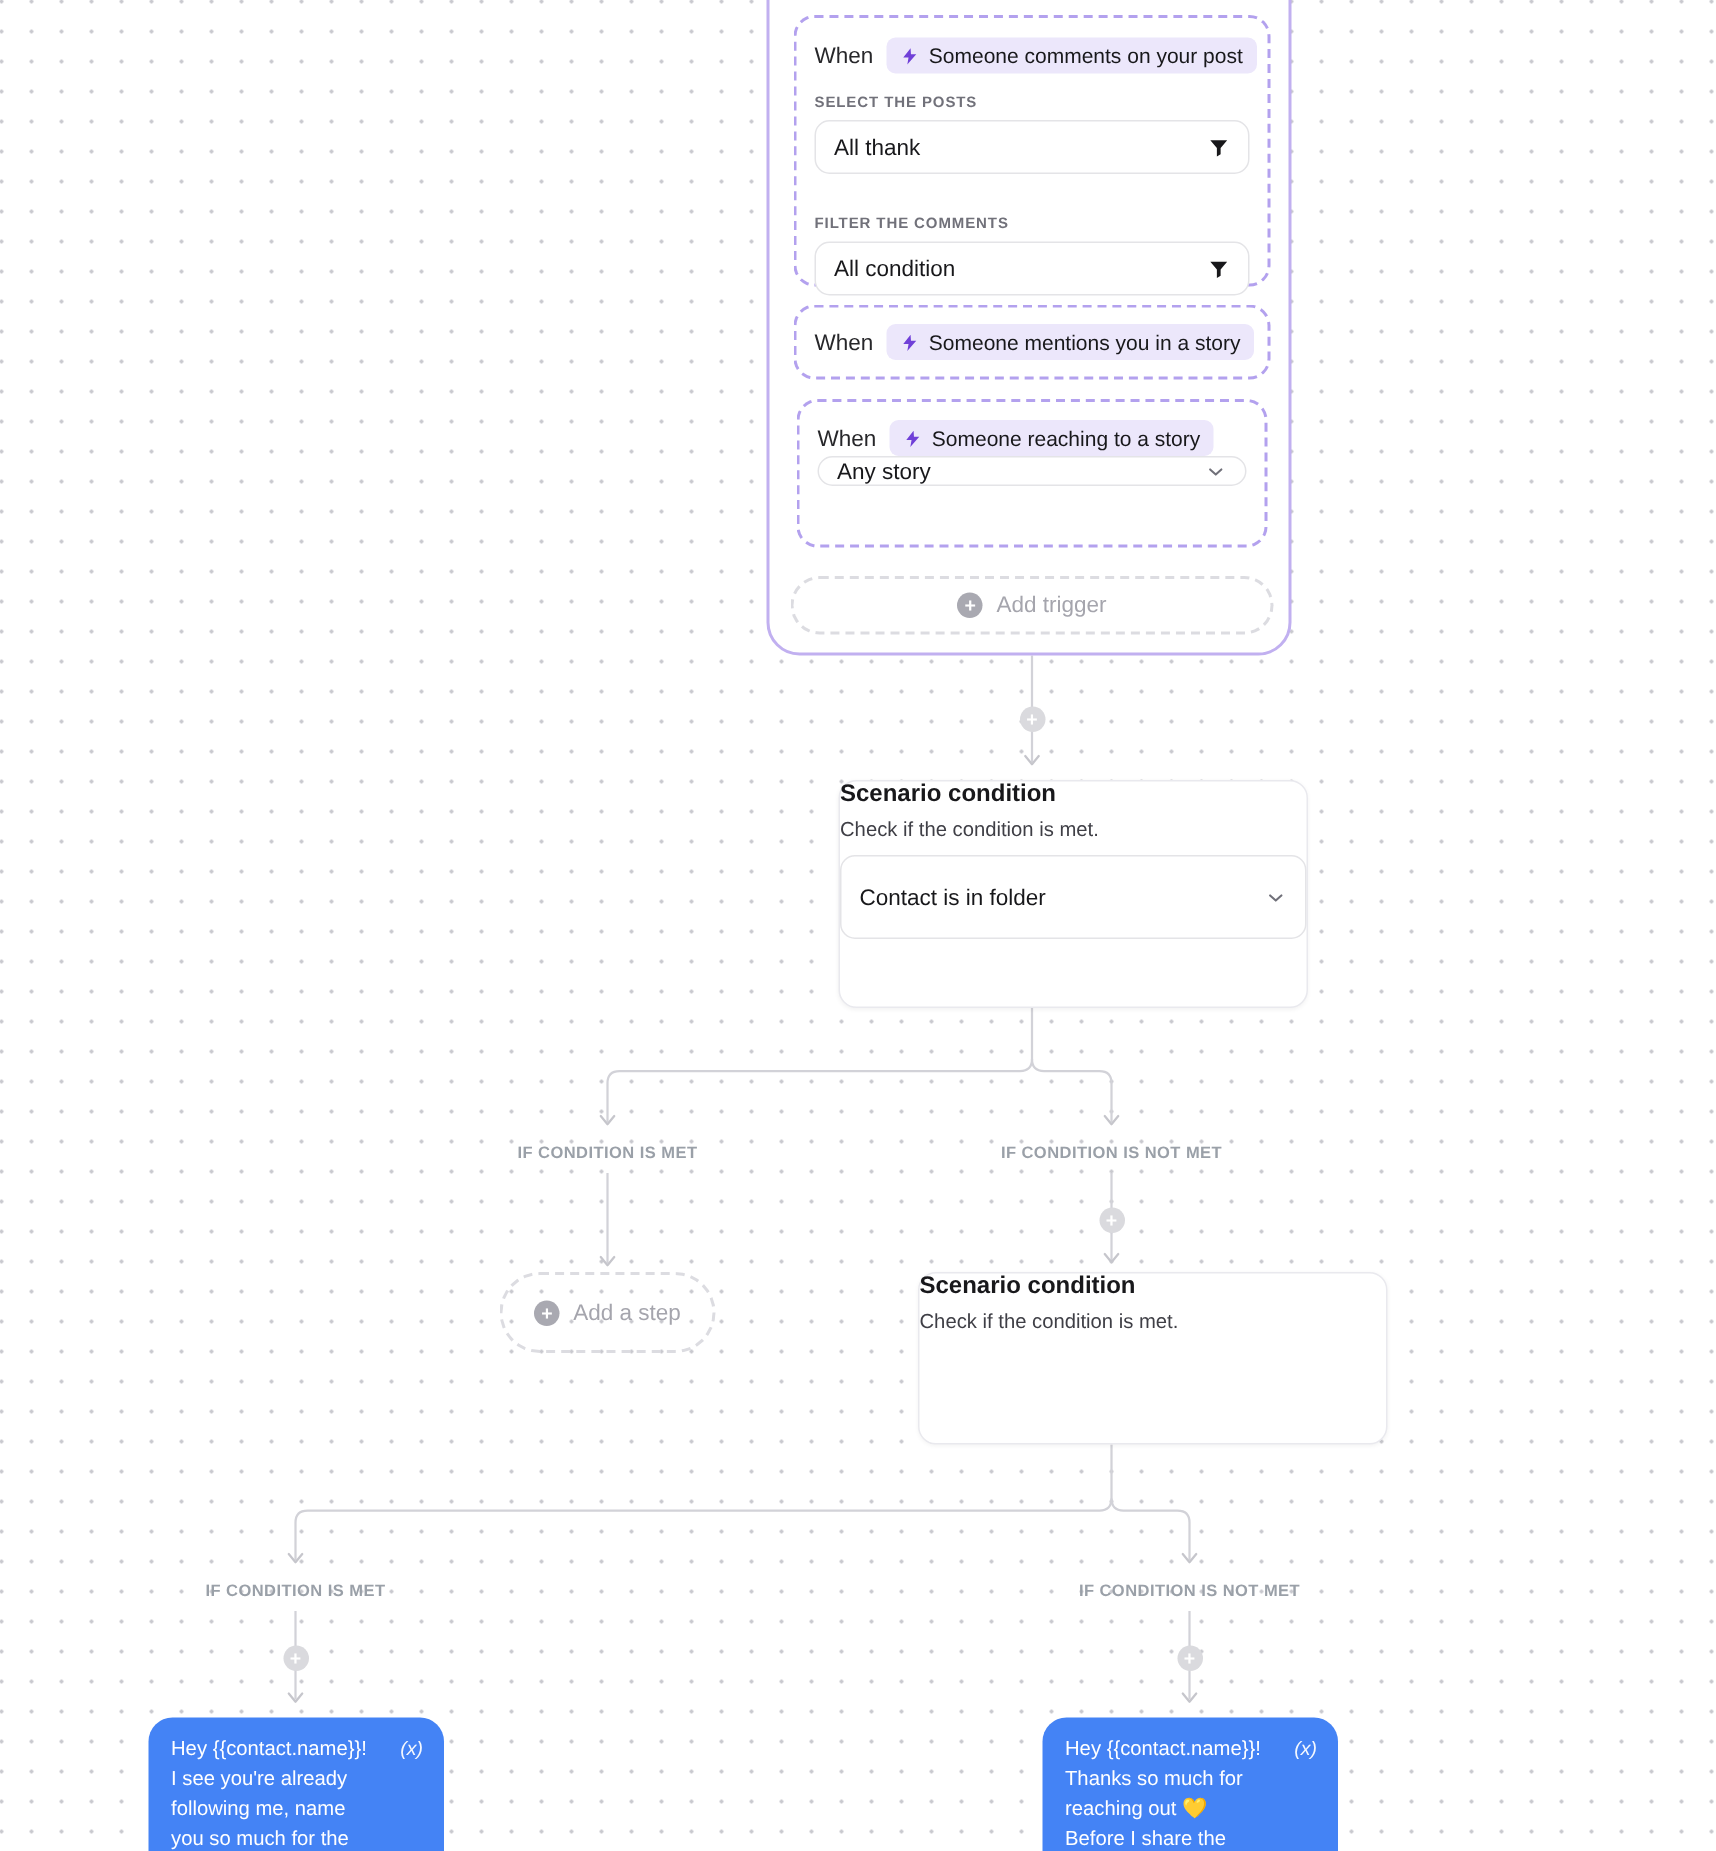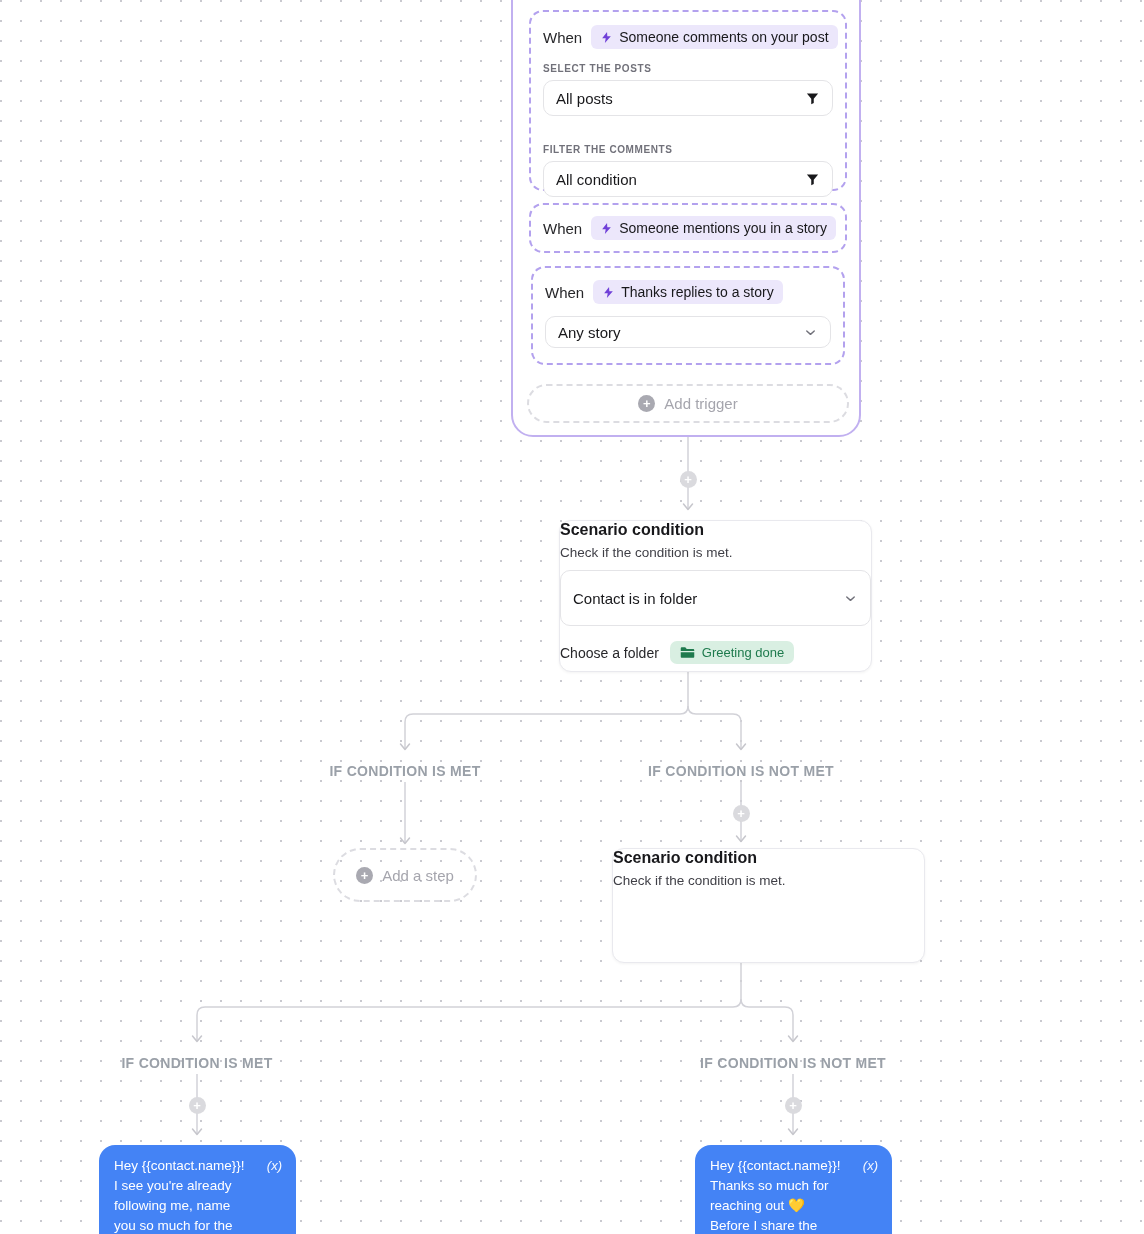--- a/index.html
+++ b/index.html
@@ -67,21 +67,21 @@
   .folder-row-label { font-size:14px; color:#27272a; }
   .folder-badge {
     display:inline-flex; align-items:center; gap:7px;
     background:#d9efe2; border-radius:7px; padding:4px 10px;
     font-size:13px; font-weight:500; color:#1e7a4d; cursor:pointer;
   }
   .folder-icon { width:15px; height:13px; }
   
   .branch-label {
     position:absolute; transform:translateX(-50%);
-    font-size:14px; font-weight:700; letter-spacing:.3px; color:#9aa0a8; white-space:nowrap;
+    font-size:11px; font-weight:700; letter-spacing:.3px; color:#9aa0a8; white-space:nowrap;
   }
   
   .msg-card {
     position:absolute; width:197px; background:#4483f5; border-radius:16px;
     padding:11px 14px 12px 15px; color:#fff; cursor:pointer;
   }
   .msg-line { font-size:13.5px; font-weight:500; line-height:20px; white-space:nowrap; }
   .msg-first { display:flex; justify-content:space-between; align-items:flex-start; gap:6px; }
   .var-icon { font-size:13px; font-style:italic; font-weight:500; opacity:.95; }
 </style>
@@ -128,21 +128,21 @@
       <span class="when-label">When</span>
       <span class="trig-badge">
         <svg class="bolt-icon" viewBox="0 0 24 24">
           <path d="M13 2 L4 13.5 H10.5 L9 22 L20 9.5 H13.5 Z" fill="#7040d8"></path>
         </svg>
         <span>Someone comments on your post</span>
       </span>
     </div>
     <div class="caps-label" style="margin-top:14px;">SELECT THE POSTS</div>
     <div class="select" style="margin-top:6px;">
-      <span class="sel-value">All posts</span>
+      <span class="sel-value">All thank</span>
       <svg class="icon-14" viewBox="0 0 24 24">
         <path d="M3 4 H21 L14 12.2 V19 L10 21.3 V12.2 Z" fill="#18181b"></path>
       </svg>
     </div>
     <div class="caps-label" style="margin-top:28px;">FILTER THE COMMENTS</div>
     <div class="select" style="margin-top:6px;">
       <span class="sel-value">All condition</span>
       <svg class="icon-14" viewBox="0 0 24 24">
         <path d="M3 4 H21 L14 12.2 V19 L10 21.3 V12.2 Z" fill="#18181b"></path>
       </svg>
@@ -161,24 +161,24 @@
     </div>
   </div>
 
   <div class="dashed-card" style="left:531px; top:266px; width:314px; height:99px; padding:12px;">
     <div class="when-row">
       <span class="when-label">When</span>
       <span class="trig-badge">
         <svg class="bolt-icon" viewBox="0 0 24 24">
           <path d="M13 2 L4 13.5 H10.5 L9 22 L20 9.5 H13.5 Z" fill="#7040d8"></path>
         </svg>
-        <span>Thanks replies to a story</span>
+        <span>Someone reaching to a story</span>
       </span>
     </div>
-    <div class="select" style="margin-top:12px; height:32px;">
+    <div class="select" style="height:20px;">
       <span class="sel-value">Any story</span>
       <svg class="icon-14" viewBox="0 0 24 24" fill="none" stroke="#71717a" stroke-width="2.2" stroke-linecap="round" stroke-linejoin="round">
         <path d="M6 9.5 L12 15 L18 9.5"></path>
       </svg>
     </div>
   </div>
 
   <div class="ghost-btn" style="left:527px; top:384px; width:322px; height:39px;">
     <span class="ghost-plus">+</span>
     <span>Add trigger</span>
@@ -186,30 +186,20 @@
 
   <div class="scenario-card" style="left:532px; top:520px; width:313px; height:152px;">
     <div class="sc-title">Scenario condition</div>
     <div class="sc-sub">Check if the condition is met.</div>
     <div class="select sc-select">
       <span class="sel-value">Contact is in folder</span>
       <svg class="icon-14" viewBox="0 0 24 24" fill="none" stroke="#71717a" stroke-width="2.2" stroke-linecap="round" stroke-linejoin="round">
         <path d="M6 9.5 L12 15 L18 9.5"></path>
       </svg>
     </div>
-    <div class="folder-row">
-      <span class="folder-row-label">Choose a folder</span>
-      <span class="folder-badge">
-        <svg class="folder-icon" viewBox="0 0 20 16" fill="#1e7a4d">
-          <path d="M1 2.5 C1 1.7 1.7 1 2.5 1 H7 L9 3.2 H17.5 C18.3 3.2 19 3.9 19 4.7 V6 H1 Z"></path>
-          <path d="M1 7.6 H19 V13.5 C19 14.3 18.3 15 17.5 15 H2.5 C1.7 15 1 14.3 1 13.5 Z"></path>
-        </svg>
-        <span>Greeting done</span>
-      </span>
-    </div>
   </div>
 
   <div class="branch-label" style="left:405px; top:763px;">IF CONDITION IS MET</div>
   <div class="branch-label" style="left:741px; top:763px;">IF CONDITION IS NOT MET</div>
 
   <div class="ghost-btn" style="left:333px; top:848px; width:144px; height:54px; border-radius:27px;">
     <span class="ghost-plus">+</span>
     <span>Add a step</span>
   </div>
 

